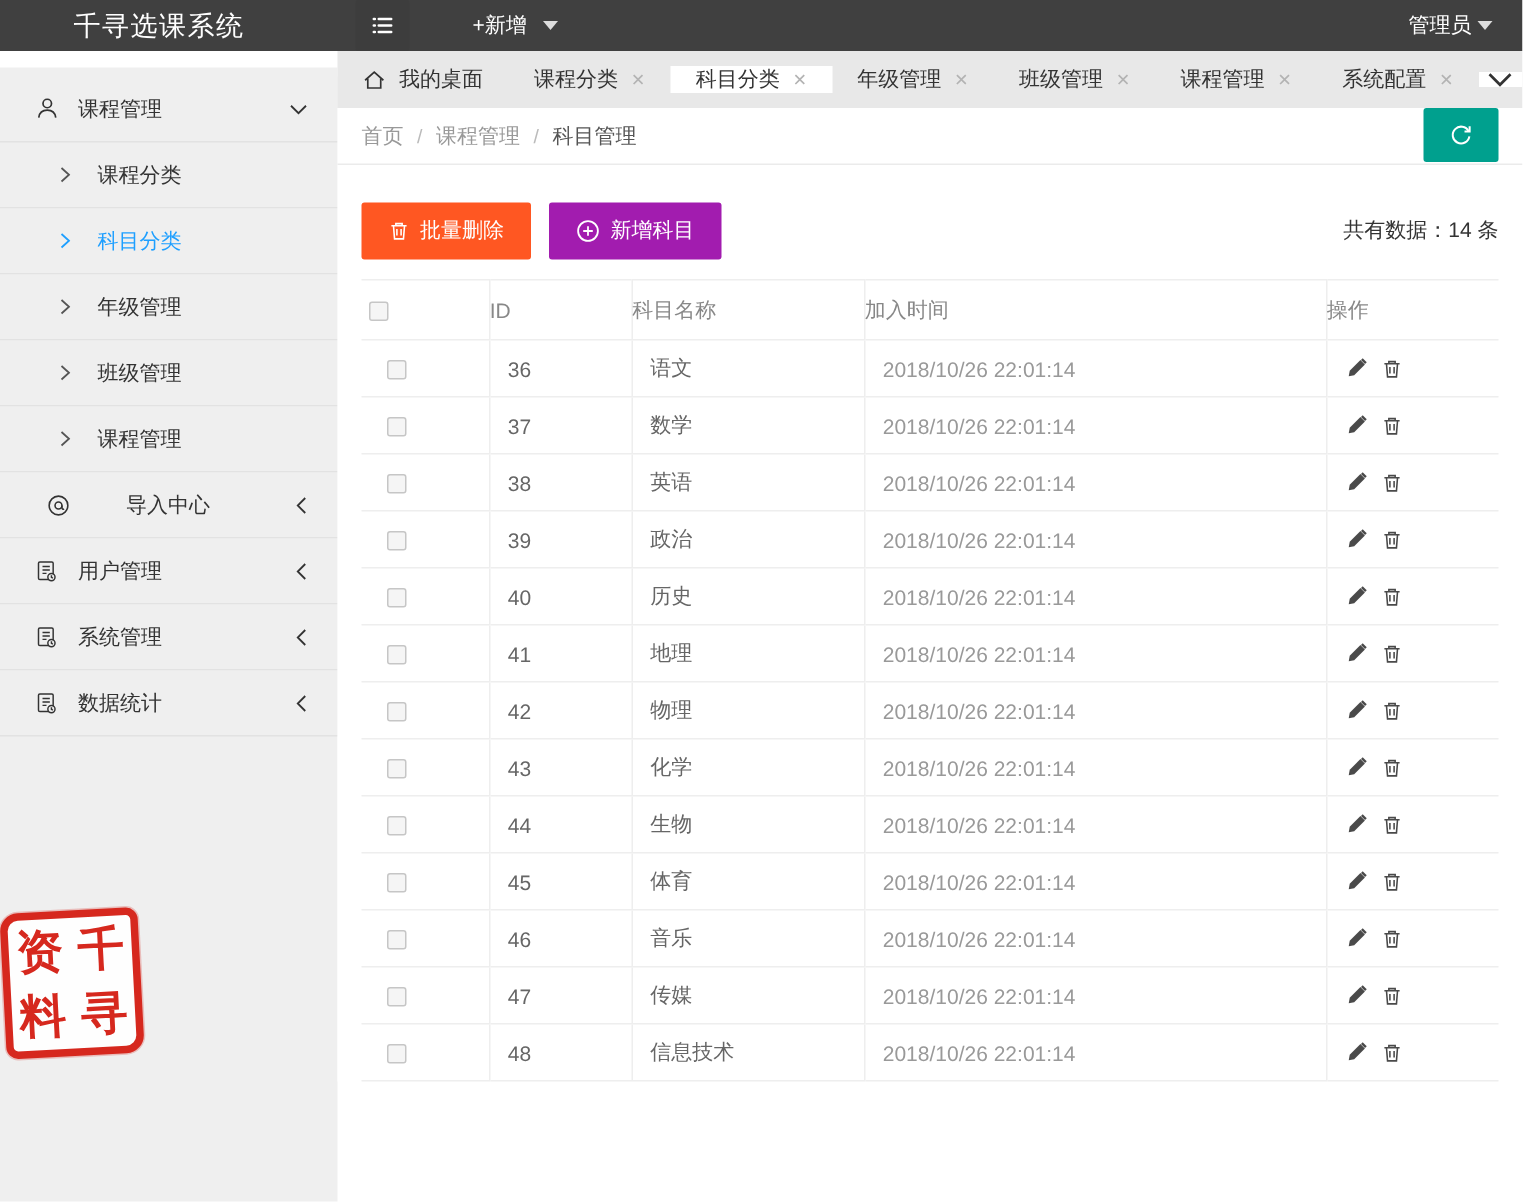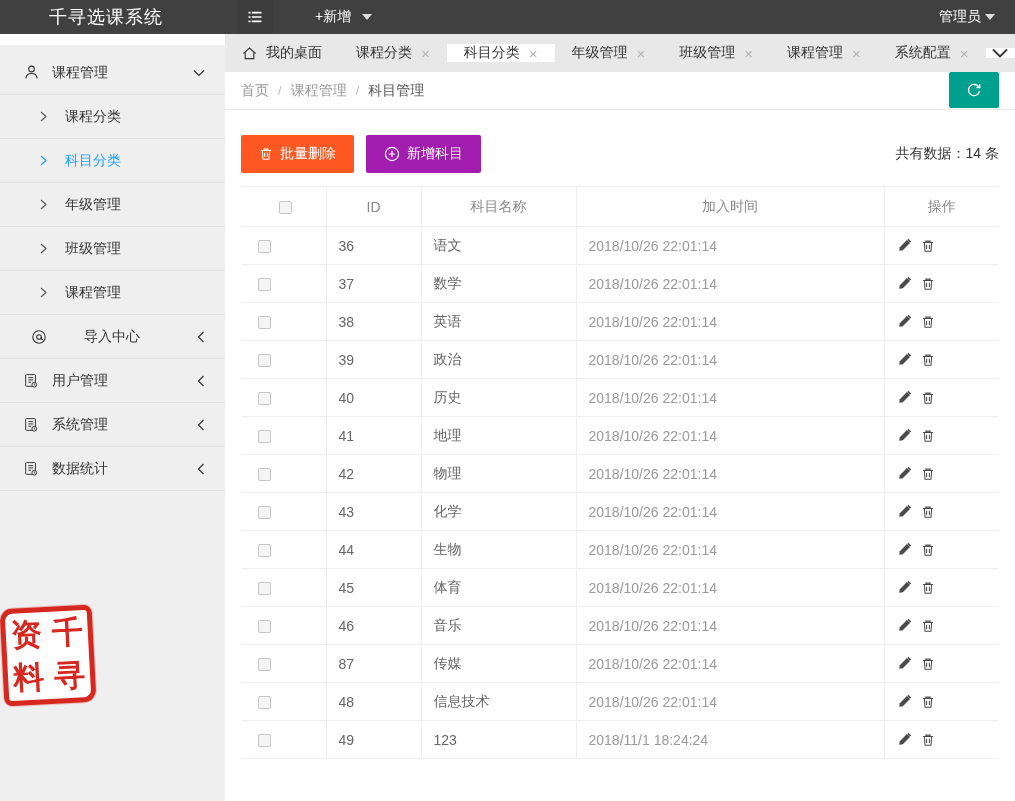--- a/index.html
+++ b/index.html
@@ -51,21 +51,21 @@
 
   .content { padding:25px 16px 0 16px; background:#fff; }
   .toolbar { display:flex; align-items:center; }
   .btn { height:38px; display:flex; align-items:center; gap:7px; padding:0 18px; border:none; border-radius:2px;
     color:#fff; font-size:14px; cursor:pointer; font-family:inherit; }
   .btn-del { background:#ff5722; }
   .btn-add { background:#a21caf; margin-left:12px; }
   .count { margin-left:auto; font-size:14px; color:#333; }
 
   table { width:100%; border-collapse:collapse; table-layout:fixed; margin-top:13px; border-top:1px solid #eee; }
-  th { height:40px; font-weight:normal; font-size:14px; color:#888; text-align:center; 
+  th { height:40px; font-weight:normal; font-size:14px; color:#888; text-align:left; 
     border-bottom:1px solid #eee; }
   td { height:38px; font-size:14px; color:#666; padding-left:12px; border-bottom:1px solid #eee; }
   th + th, td + td { border-left:1px solid #eee; }
   .col-time-cell { color:#999; }
   .checkbox { display:inline-block; width:13px; height:13px; background:#f5f5f5; border:1px solid #c6c6c6;
     border-radius:2px; vertical-align:middle; margin-left:5px; cursor:pointer; }
   .ops { display:flex; align-items:center; gap:9px; }
   .op { display:flex; cursor:pointer; }
 </style>
 </head>
@@ -565,21 +565,21 @@
           <svg width="14" height="14" viewBox="0 0 16 16" fill="none" stroke="#4a4a4a" stroke-width="1.2">
             <path d="M2.2 4h11.6M5.6 4V2.4h4.8V4M3.8 4l.8 10h6.8l.8-10M6.4 6.5v5M9.6 6.5v5"></path>
           </svg>
         </span>
       </span>
     </td>
   </tr>
 
   <tr>
     <td><span class="checkbox"></span></td>
-    <td>87</td>
+    <td>47</td>
     <td>传媒</td>
     <td class="col-time-cell">2018/10/26 22:01:14</td>
     <td>
       <span class="ops">
         <span class="op">
           <svg width="15" height="15" viewBox="0 0 16 16">
             <path d="M10.6 2.2l3.2 3.2-7.6 7.6-3.9.7.7-3.9z" fill="#4a4a4a"></path>
             <path d="M12.2.9l2.9 2.9-1.2 1.2-2.9-2.9z" fill="#4a4a4a"></path>
           </svg>
         </span>
@@ -607,37 +607,16 @@
         </span>
         <span class="op">
           <svg width="14" height="14" viewBox="0 0 16 16" fill="none" stroke="#4a4a4a" stroke-width="1.2">
             <path d="M2.2 4h11.6M5.6 4V2.4h4.8V4M3.8 4l.8 10h6.8l.8-10M6.4 6.5v5M9.6 6.5v5"></path>
           </svg>
         </span>
       </span>
     </td>
   </tr>
 
-  <tr>
-    <td><span class="checkbox"></span></td>
-    <td>49</td>
-    <td>123</td>
-    <td class="col-time-cell">2018/11/1 18:24:24</td>
-    <td>
-      <span class="ops">
-        <span class="op">
-          <svg width="15" height="15" viewBox="0 0 16 16">
-            <path d="M10.6 2.2l3.2 3.2-7.6 7.6-3.9.7.7-3.9z" fill="#4a4a4a"></path>
-            <path d="M12.2.9l2.9 2.9-1.2 1.2-2.9-2.9z" fill="#4a4a4a"></path>
-          </svg>
-        </span>
-        <span class="op">
-          <svg width="14" height="14" viewBox="0 0 16 16" fill="none" stroke="#4a4a4a" stroke-width="1.2">
-            <path d="M2.2 4h11.6M5.6 4V2.4h4.8V4M3.8 4l.8 10h6.8l.8-10M6.4 6.5v5M9.6 6.5v5"></path>
-          </svg>
-        </span>
-      </span>
-    </td>
-  </tr>
 </tbody>
     </table>
   </div>
 </div>
 
 </body></html>

